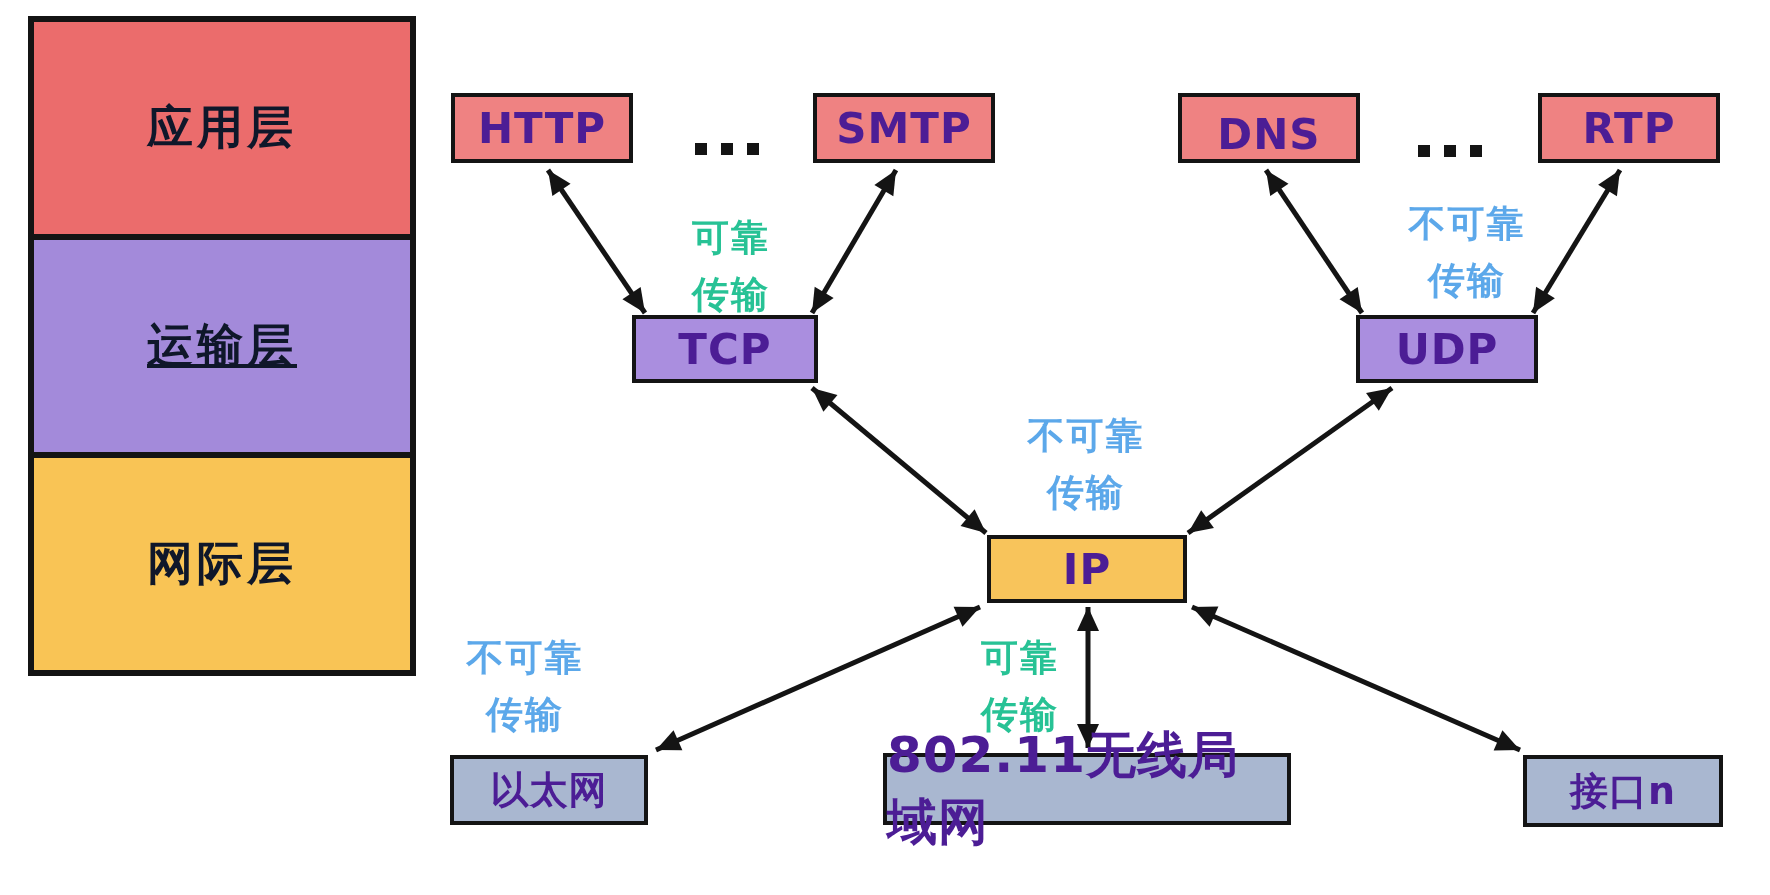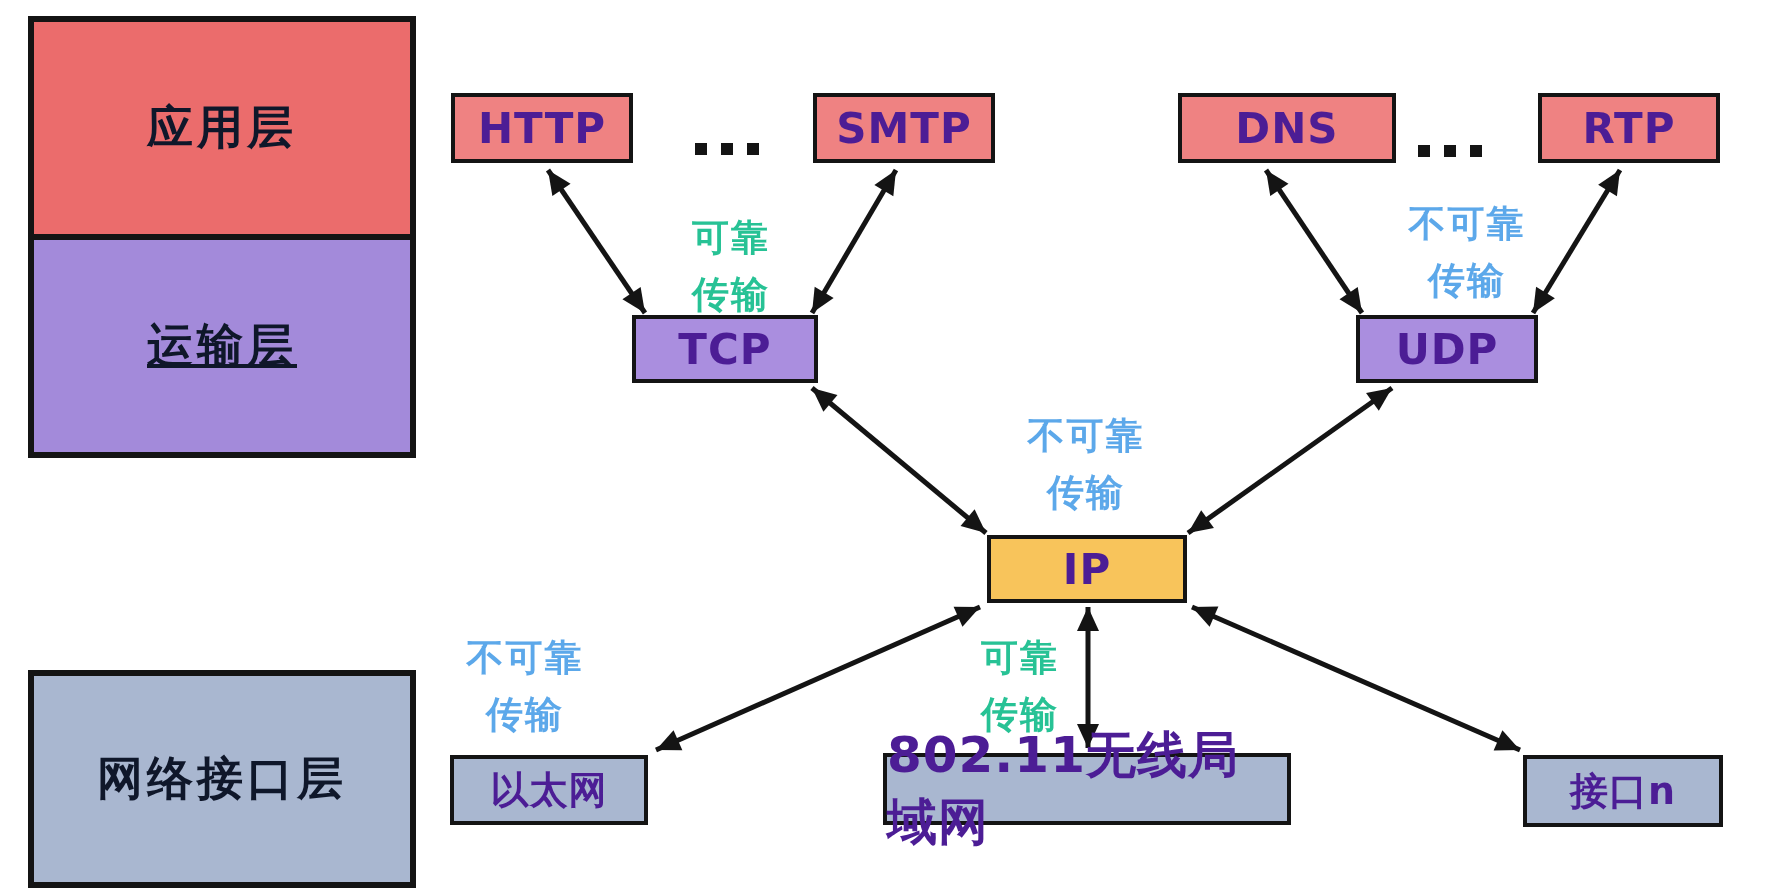--- a/index.html
+++ b/index.html
@@ -88,31 +88,31 @@
       <line x1="1088" y1="607" x2="1088" y2="748" stroke="#141414" stroke-width="5" marker-start="url(#ah)" marker-end="url(#ah)"></line>
       <line x1="1192" y1="607" x2="1520" y2="750" stroke="#141414" stroke-width="5" marker-start="url(#ah)" marker-end="url(#ah)"></line>
     </svg>
 
   <div class="slayer" style="left: 28px; top: 16px; width: 388px; height: 224px; background: rgb(235, 108, 108);">
       <span>应用层</span>
     </div>
   <div class="slayer" style="left: 28px; top: 234px; width: 388px; height: 224px; background: rgb(163, 138, 218); text-decoration: underline;">
       <span>运输层</span>
     </div>
-  <div class="slayer" style="left: 28px; top: 670px; width: 388px; height: 218px; background: rgb(169, 183, 208);">
-      <span>网络接口层</span>
+  <div class="slayer" style="left: 28px; top: 452px; width: 388px; height: 224px; background: rgb(249, 196, 85);">
+      <span>网际层</span>
     </div>
 
   <div class="pbox" style="left: 451px; top: 93px; width: 182px; height: 70px; background: rgb(239, 130, 130);">
       <span>HTTP</span>
     </div>
   <div class="pbox" style="left: 813px; top: 93px; width: 182px; height: 70px; background: rgb(239, 130, 130);">
       <span>SMTP</span>
     </div>
-  <div class="pbox" style="left: 1178px; top: 93px; width: 218px; height: 70px; background: rgb(239, 130, 130);">
+  <div class="pbox" style="left: 1178px; top: 93px; width: 182px; height: 70px; background: rgb(239, 130, 130); align-items: flex-end;">
       <span>DNS</span>
     </div>
   <div class="pbox" style="left: 1538px; top: 93px; width: 182px; height: 70px; background: rgb(239, 130, 130);">
       <span>RTP</span>
     </div>
   <div class="pbox" style="left: 632px; top: 315px; width: 186px; height: 68px; background: rgb(170, 142, 223);">
       <span>TCP</span>
     </div>
   <div class="pbox" style="left: 1356px; top: 315px; width: 182px; height: 68px; background: rgb(170, 142, 223);">
       <span>UDP</span>

